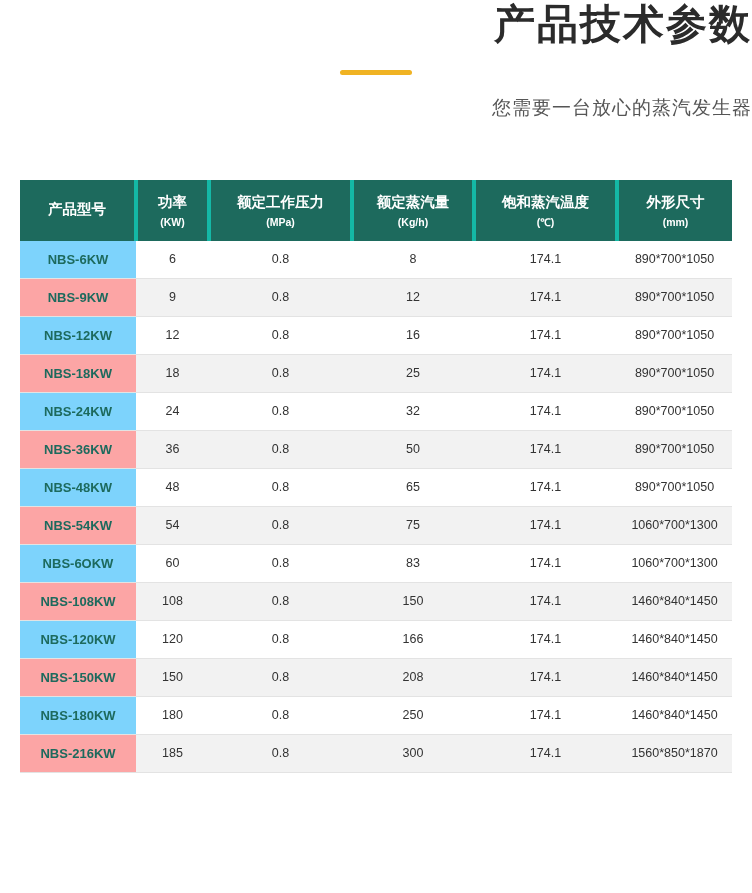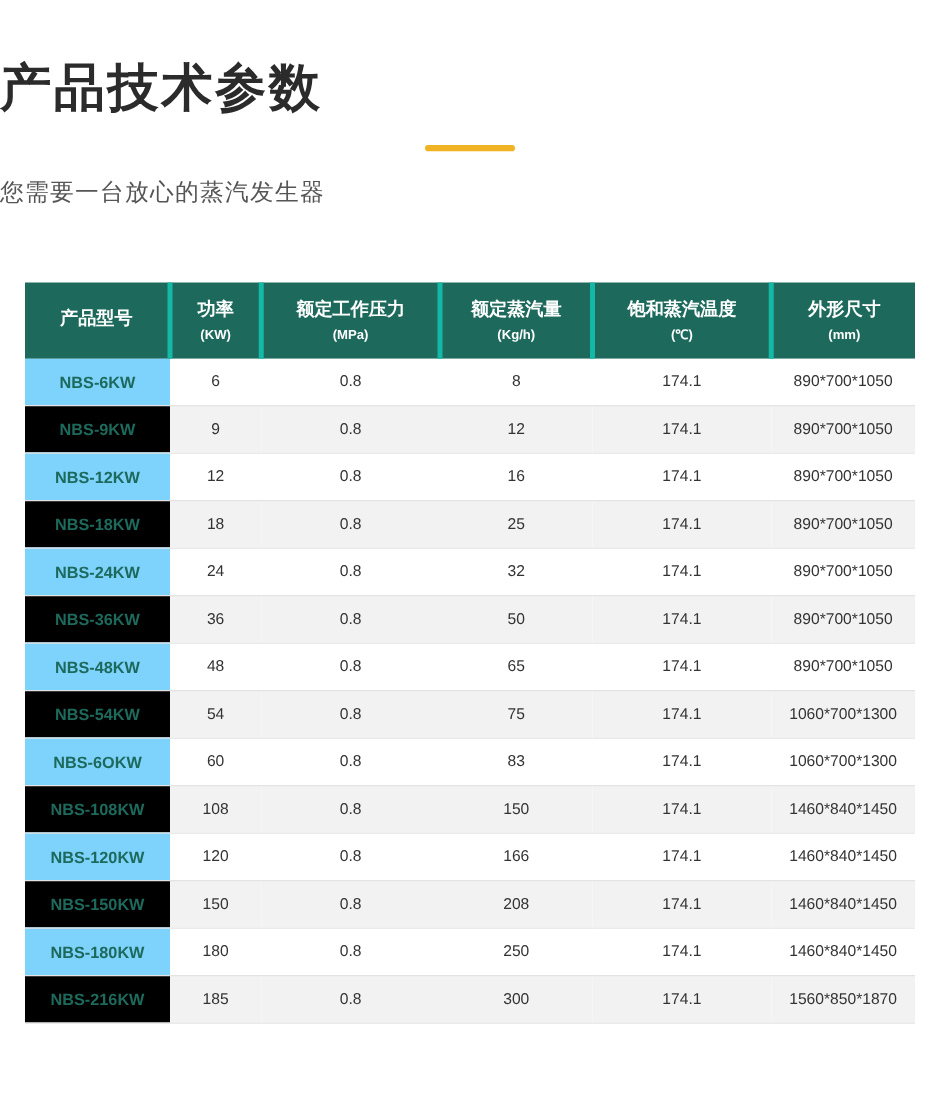--- a/index.html
+++ b/index.html
@@ -12,22 +12,21 @@
     background: #ffffff;
     font-family: "Liberation Sans", sans-serif;
     color: #333333;
     overflow: hidden;
   }
   .page {
     width: 752px;
     position: relative;
   }
   .header {
-    text-align: left;
-    padding-top: 46px;
+    text-align: right;
   }
   .main-title {
     font-size: 41px;
     font-weight: bold;
     color: #2b2b2b;
     letter-spacing: 2px;
     line-height: 1.2;
     margin: 0;
   }
   .divider {
@@ -85,21 +84,21 @@
   tbody tr.odd td {
     background: #ffffff;
   }
   tbody tr.even td {
     background: #f2f2f2;
   }
   tbody tr td:first-child {
     background: #7dd3fc;
   }
   tbody tr.even td:first-child {
-    background: #000000;
+    background: #fca5a5;
   }
   col.c0 { width: 116px; }
   col.c1 { width: 73px; }
   col.c2 { width: 143px; }
   col.c3 { width: 122px; }
   col.c4 { width: 143px; }
   col.c5 { width: 115px; }
 </style>
 </head>
 <body>

